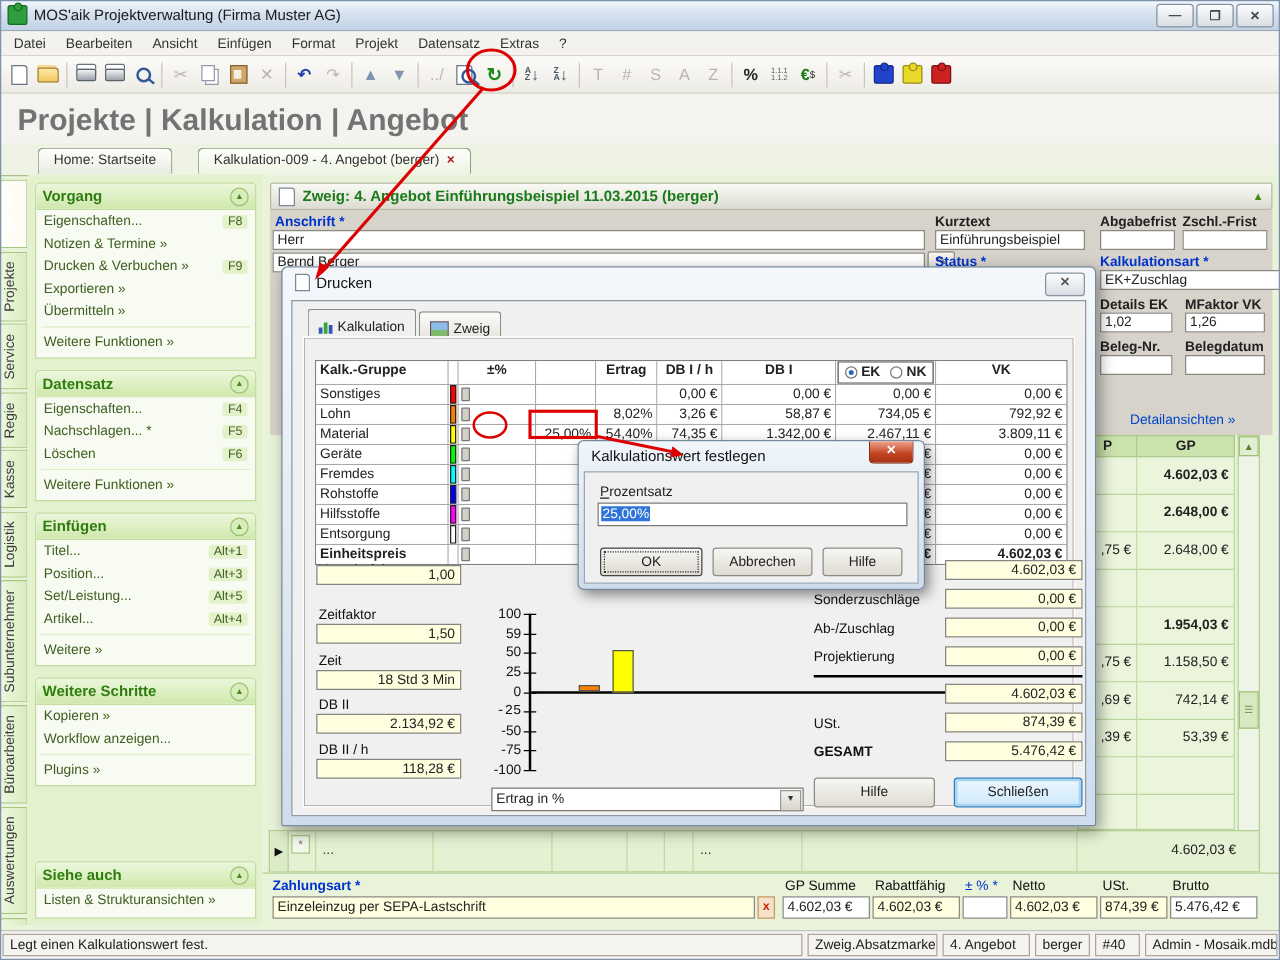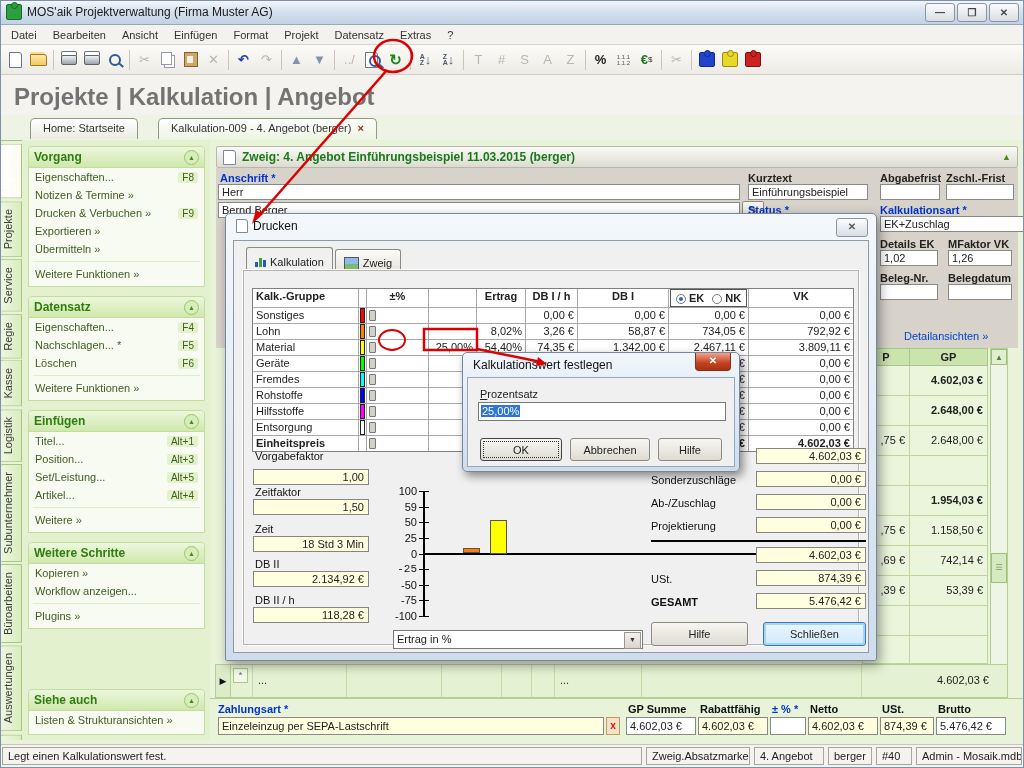--- a/index.html
+++ b/index.html
@@ -95,21 +95,21 @@
     color:#567f33;font-size:8px;text-align:center;line-height:15px;box-sizing:border-box;}
   .sthumb{position:absolute;left:0;width:16px;height:30px;background:#d7e9c0;border:1px solid #9fbf77;box-sizing:border-box;
     color:#7a9a58;font-size:8px;text-align:center;line-height:28px;}
   .botrow{position:absolute;left:5px;top:524px;width:793px;height:34px;background:#e4f1d2;border:1px solid #b4cf92;box-sizing:border-box;z-index:1;}
   .botrow .gut{position:absolute;left:0;top:0;width:14px;height:100%;background:#dcebc8;border-right:1px solid #b4cf92;color:#111;font-size:9px;line-height:32px;text-align:center;}
   .botrow .nb{position:absolute;top:3px;left:17px;width:13px;height:13px;background:#f2f8ea;border:1px solid #a8c685;font-size:9px;text-align:center;line-height:12px;color:#666;}
   .bline{position:absolute;top:0;width:1px;height:100%;background:#c3dba4;}
   .bdots{position:absolute;top:9px;font-size:11px;color:#333;}
   .bamt{position:absolute;top:9px;right:18px;font-size:11px;}
   .payrow{position:absolute;left:0px;top:558px;width:814px;height:42px;background:#e9f3da;border-top:1px solid #b4cf92;}
-  .paycol-l{position:absolute;font-weight:bold;font-size:11px;color:#111;}
+  .paycol-l{position:absolute;font-weight:normal;font-size:11px;color:#111;}
   .payval{position:absolute;border:1px solid #8a8a84;background:#fff;font-size:11px;padding:2px 3px;box-sizing:border-box;height:18px;}
   .payval.y{background:#ffffe0;}
   .redx{position:absolute;width:14px;height:18px;background:#f6e2c8;border:1px solid #c09a60;color:#cc2200;
     font-size:10px;font-weight:bold;text-align:center;line-height:16px;box-sizing:border-box;}
   
   .statusbar{left:0;top:744px;width:1024px;height:24px;background:#f4f3ef;border-top:1px solid #c8c4bc;z-index:55;}
   .scell{position:absolute;top:2px;height:18px;border:1px solid #aaa69e;background:#f4f3ef;
     font-size:11px;padding:2px 5px;box-sizing:border-box;white-space:nowrap;overflow:hidden;}
   
   .dlg{left:225px;top:213px;width:650px;height:446px;z-index:10;
@@ -681,21 +681,21 @@
           <div class="c tc-set num"></div>
           <div class="c tc-ert num"></div>
           <div class="c tc-dbh num"></div>
           <div class="c tc-dbi num"></div>
           <div class="c tc-ek num">16 €</div>
           <div class="c tc-vk num">4.602,03 €</div>
         </div>
       </div>
 
       <span class="dl-lbl" style="left:12px;top:180px">Vorgabefaktor</span>
-      <span class="dl-fld" style="left:10px;top:199px">1,00</span>
+      <span class="dl-fld" style="left:10px;top:182px">1,00</span>
       <span class="dl-lbl" style="left:12px;top:216px">Zeitfaktor</span>
       <span class="dl-fld" style="left:10px;top:229px">1,50</span>
       <span class="dl-lbl" style="left:12px;top:253px">Zeit</span>
       <span class="dl-fld" style="left:10px;top:266px">18 Std 3 Min</span>
       <span class="dl-lbl" style="left:12px;top:288px">DB II</span>
       <span class="dl-fld" style="left:10px;top:301px">2.134,92 €</span>
       <span class="dl-lbl" style="left:12px;top:324px">DB II / h</span>
       <span class="dl-fld" style="left:10px;top:337px">118,28 €</span>
 
       <div class="chart">

